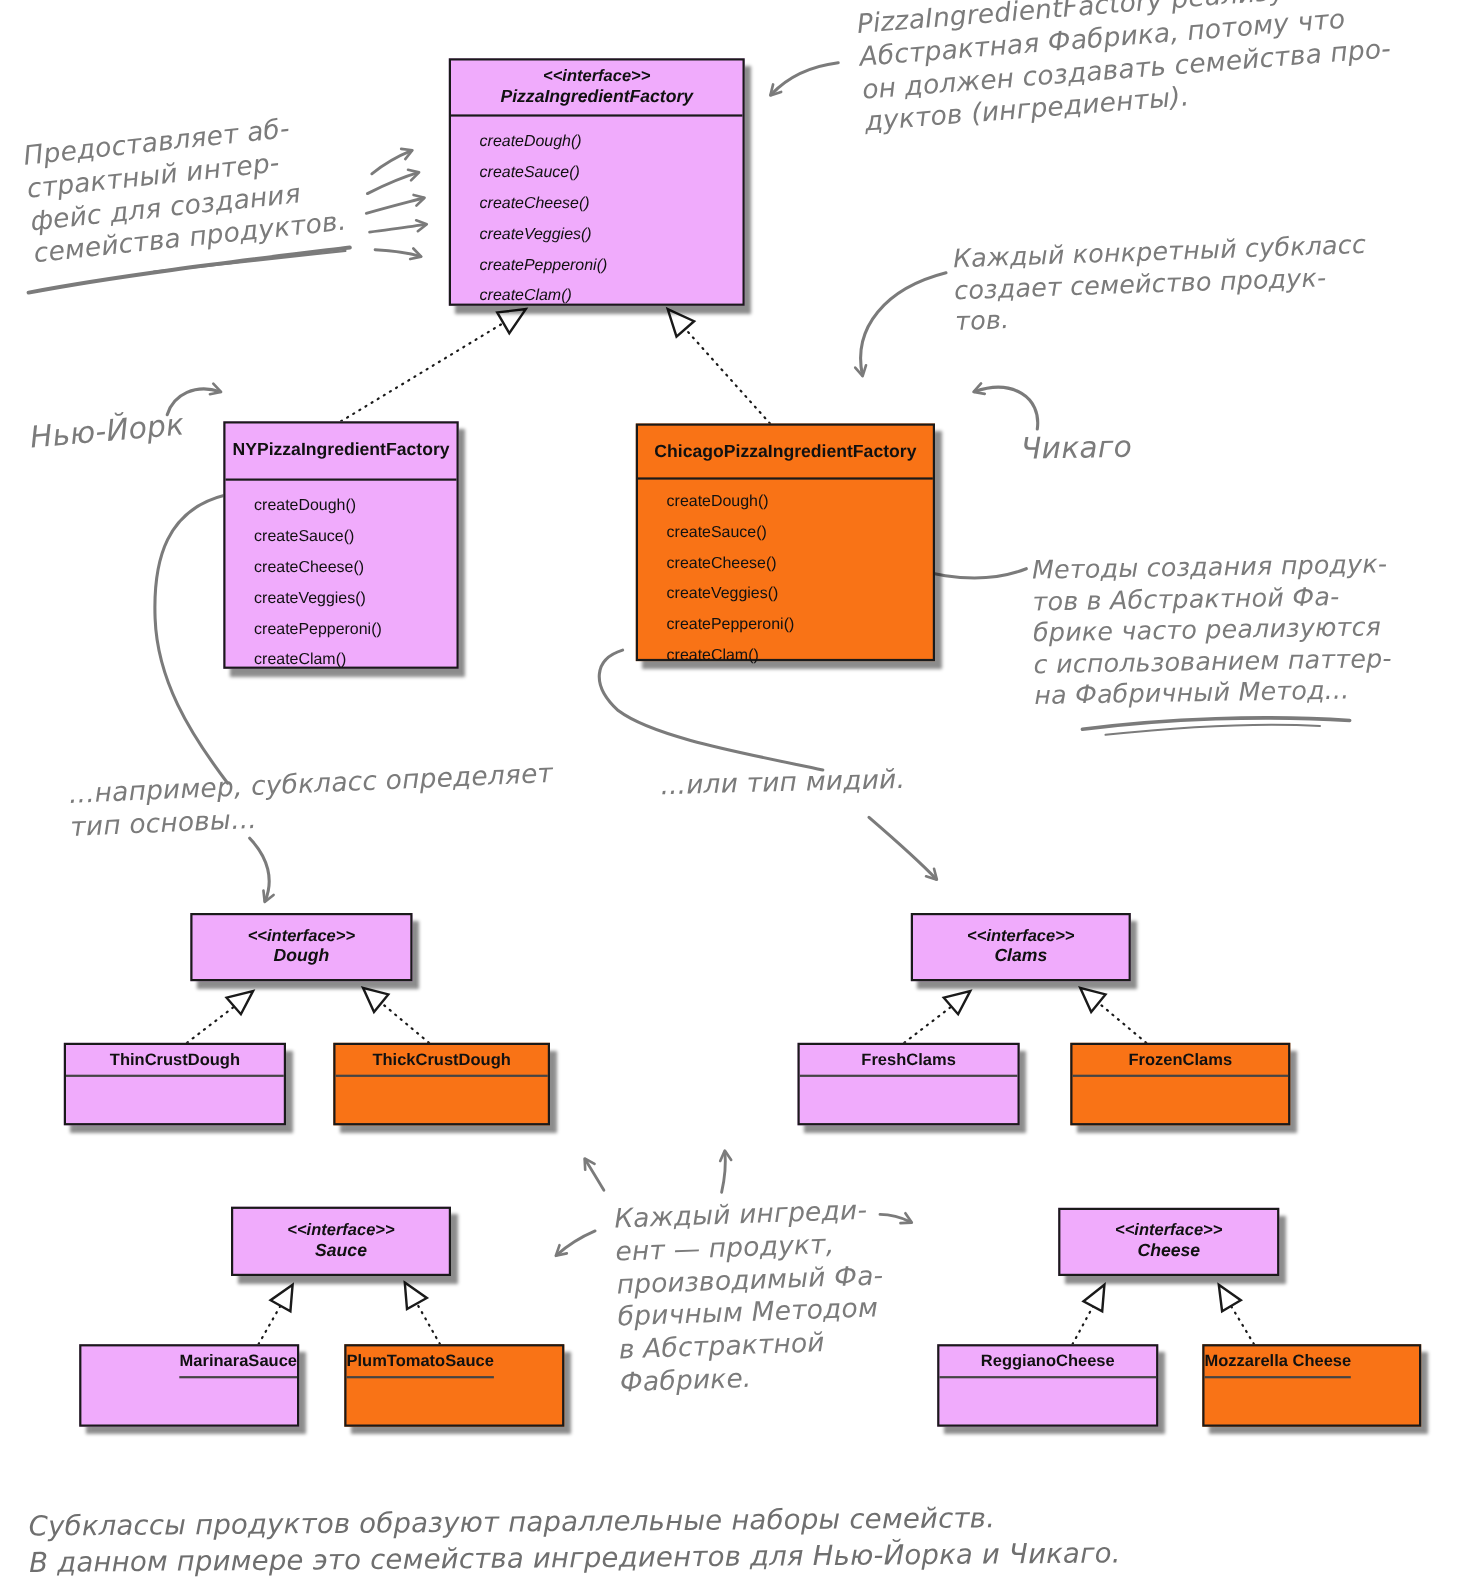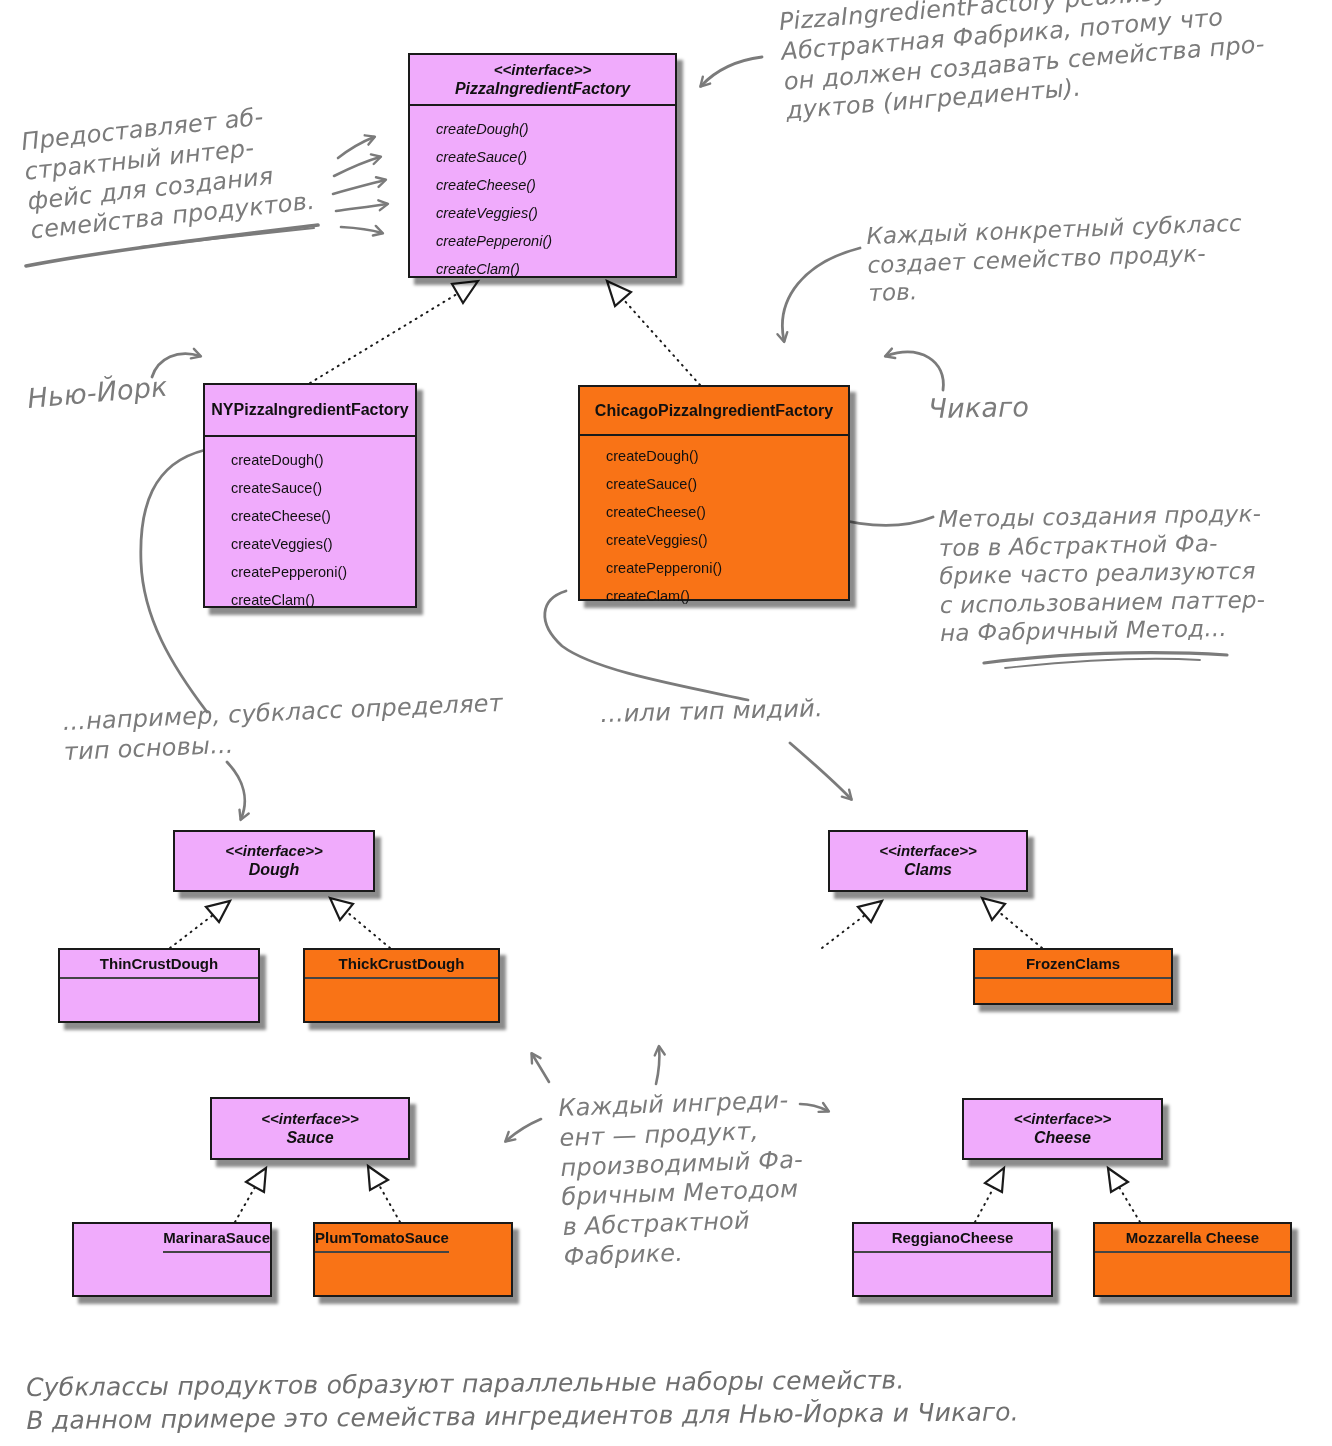--- a/index.html
+++ b/index.html
@@ -157,21 +157,25 @@
   </div>
   <div class="box gray" style="left:303px;top:948px;width:197px;height:75px;display:flex;flex-direction:column;">
     <div class="hd rule-thin" style="height:27px;font-size:15px;">ThickCrustDough</div>
     <div class="body-empty"></div>
   </div>
 
   <div class="box hd" style="left:828px;top:830px;width:200px;height:62px;">
     <div class="stereo">&lt;&lt;interface&gt;&gt;</div>
     <div class="cname it">Clams</div>
   </div>
-  <div class="box gray" style="left:973px;top:948px;width:200px;height:57px;display:flex;flex-direction:column;">
+  <div class="box" style="left:725px;top:948px;width:202px;height:75px;display:flex;flex-direction:column;">
+    <div class="hd rule-thin" style="height:27px;font-size:15px;">FreshClams</div>
+    <div class="body-empty"></div>
+  </div>
+  <div class="box gray" style="left:973px;top:948px;width:200px;height:75px;display:flex;flex-direction:column;">
     <div class="hd rule-thin" style="height:27px;font-size:15px;">FrozenClams</div>
     <div class="body-empty"></div>
   </div>
 
   <div class="box hd" style="left:210px;top:1097px;width:200px;height:63px;">
     <div class="stereo">&lt;&lt;interface&gt;&gt;</div>
     <div class="cname it">Sauce</div>
   </div>
   <div class="box" style="left:72px;top:1222px;width:200px;height:75px;display:flex;flex-direction:column;align-items:flex-end;">
     <div class="hd rule-thin" style="height:27px;font-size:15px;">MarinaraSauce</div>
@@ -183,21 +187,21 @@
   </div>
 
   <div class="box hd" style="left:962px;top:1098px;width:201px;height:62px;">
     <div class="stereo">&lt;&lt;interface&gt;&gt;</div>
     <div class="cname it">Cheese</div>
   </div>
   <div class="box" style="left:852px;top:1222px;width:201px;height:75px;display:flex;flex-direction:column;">
     <div class="hd rule-thin" style="height:27px;font-size:15px;">ReggianoCheese</div>
     <div class="body-empty"></div>
   </div>
-  <div class="box gray" style="left:1093px;top:1222px;width:199px;height:75px;display:flex;flex-direction:column;">
+  <div class="box gray" style="left:1093px;top:1222px;width:199px;height:75px;display:flex;flex-direction:row;">
     <div class="hd rule-thin" style="height:27px;font-size:15px;">Mozzarella Cheese</div>
     <div class="body-empty"></div>
   </div>
 
   <div class="hw" style="left:20px;top:128px;font-size:24px;transform:rotate(-6deg);">Предоставляет аб-
 страктный интер-
 фейс для создания
 семейства продуктов.</div>
 
   <div class="hw" style="left:778px;top:8px;font-size:24px;transform:rotate(-4.5deg);">PizzaIngredientFactory реализуется как

